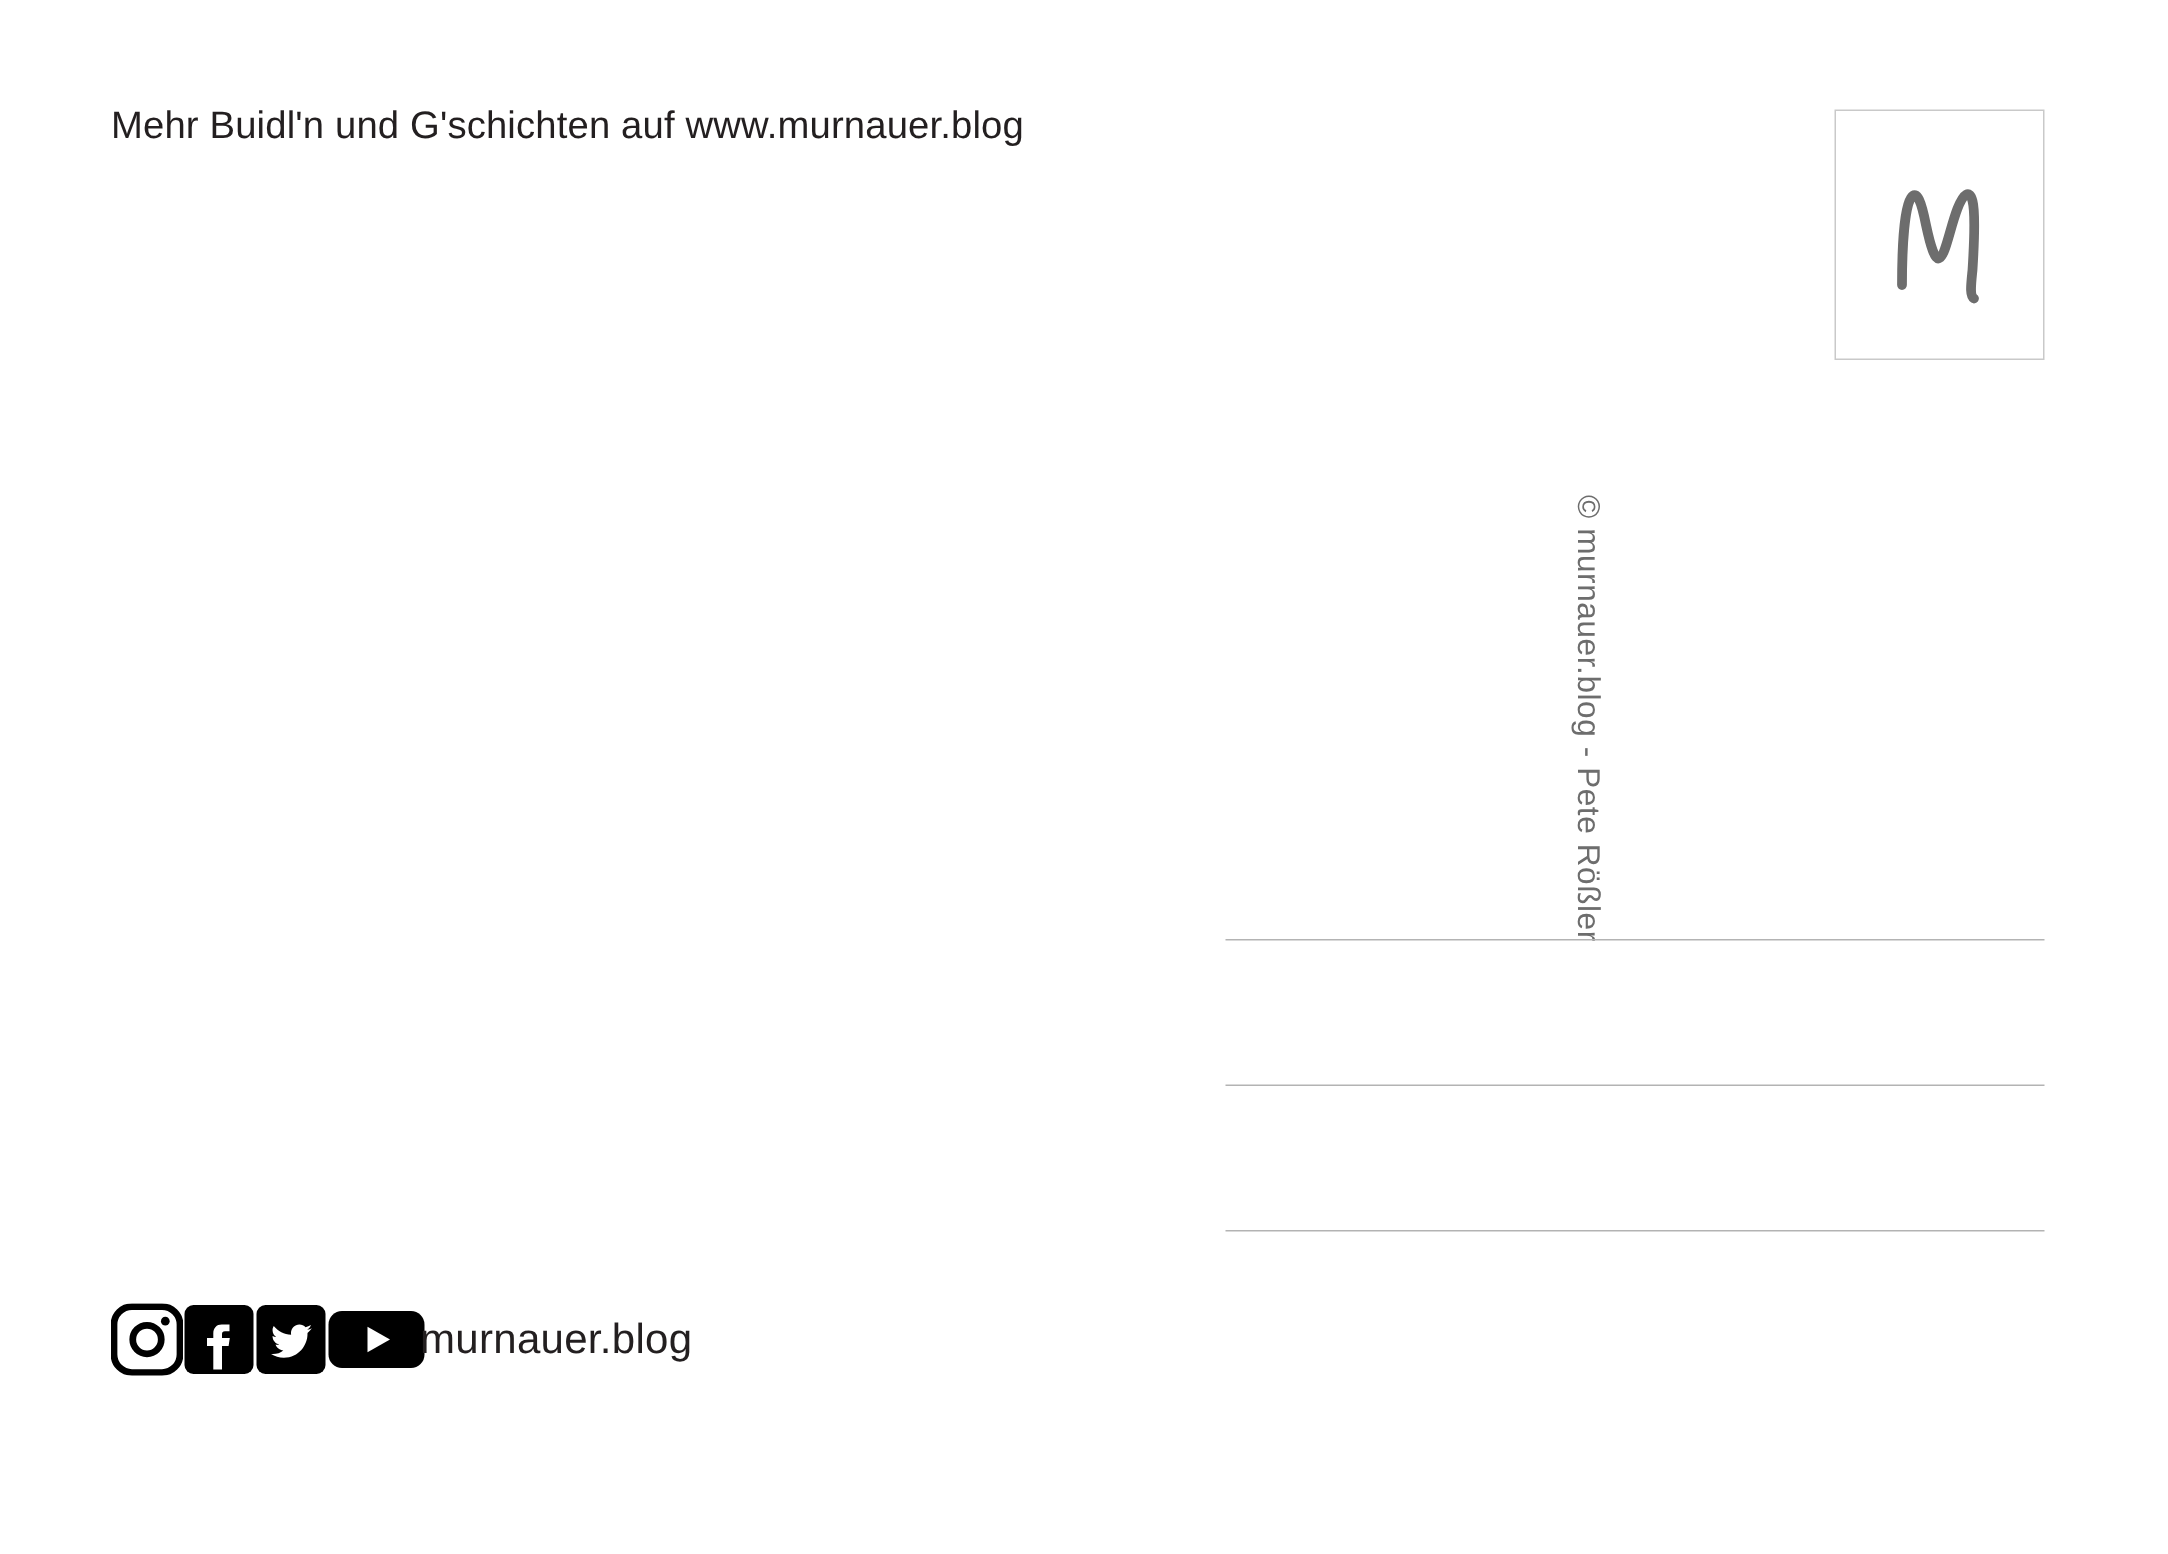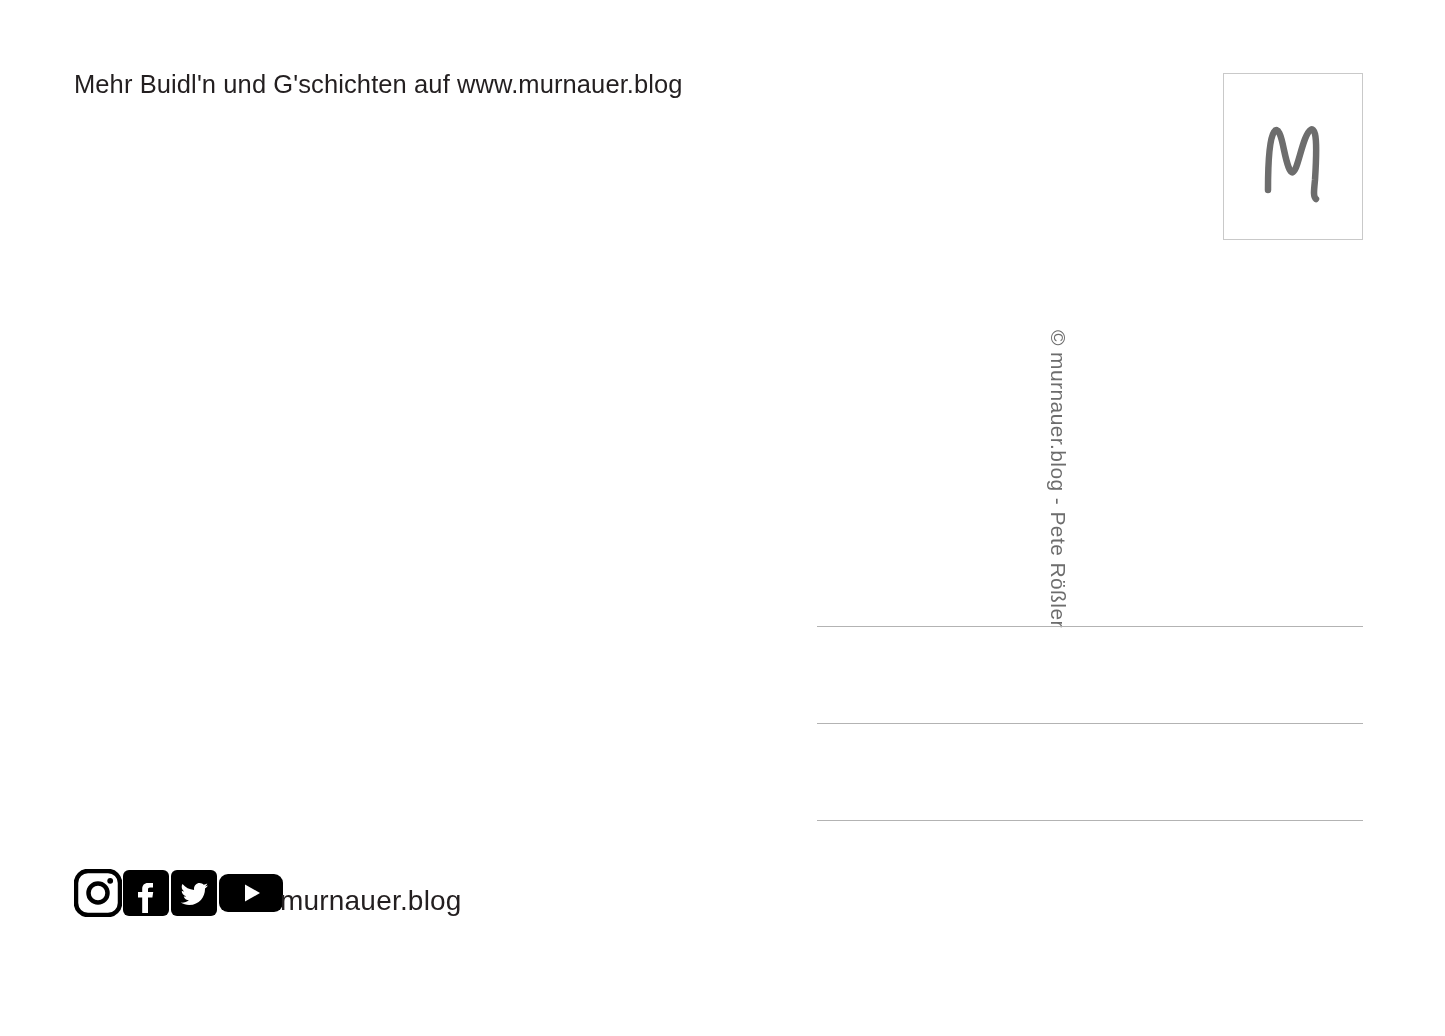--- a/index.html
+++ b/index.html
@@ -83,21 +83,21 @@
   .address-line.l1 { top: 626px; }
   .address-line.l2 { top: 723px; }
   .address-line.l3 { top: 820px; }
 
   
   .footer {
     position: absolute;
     left: 74px;
     top: 869px;
     display: flex;
-    align-items: flex-end;
+    align-items: center;
   }
   .social-icon {
     width: 48px;
     height: 48px;
     display: block;
   }
   .social-icon svg { display: block; }
   .footer-label {
     margin-left: 14px;
     font-size: 28px;

